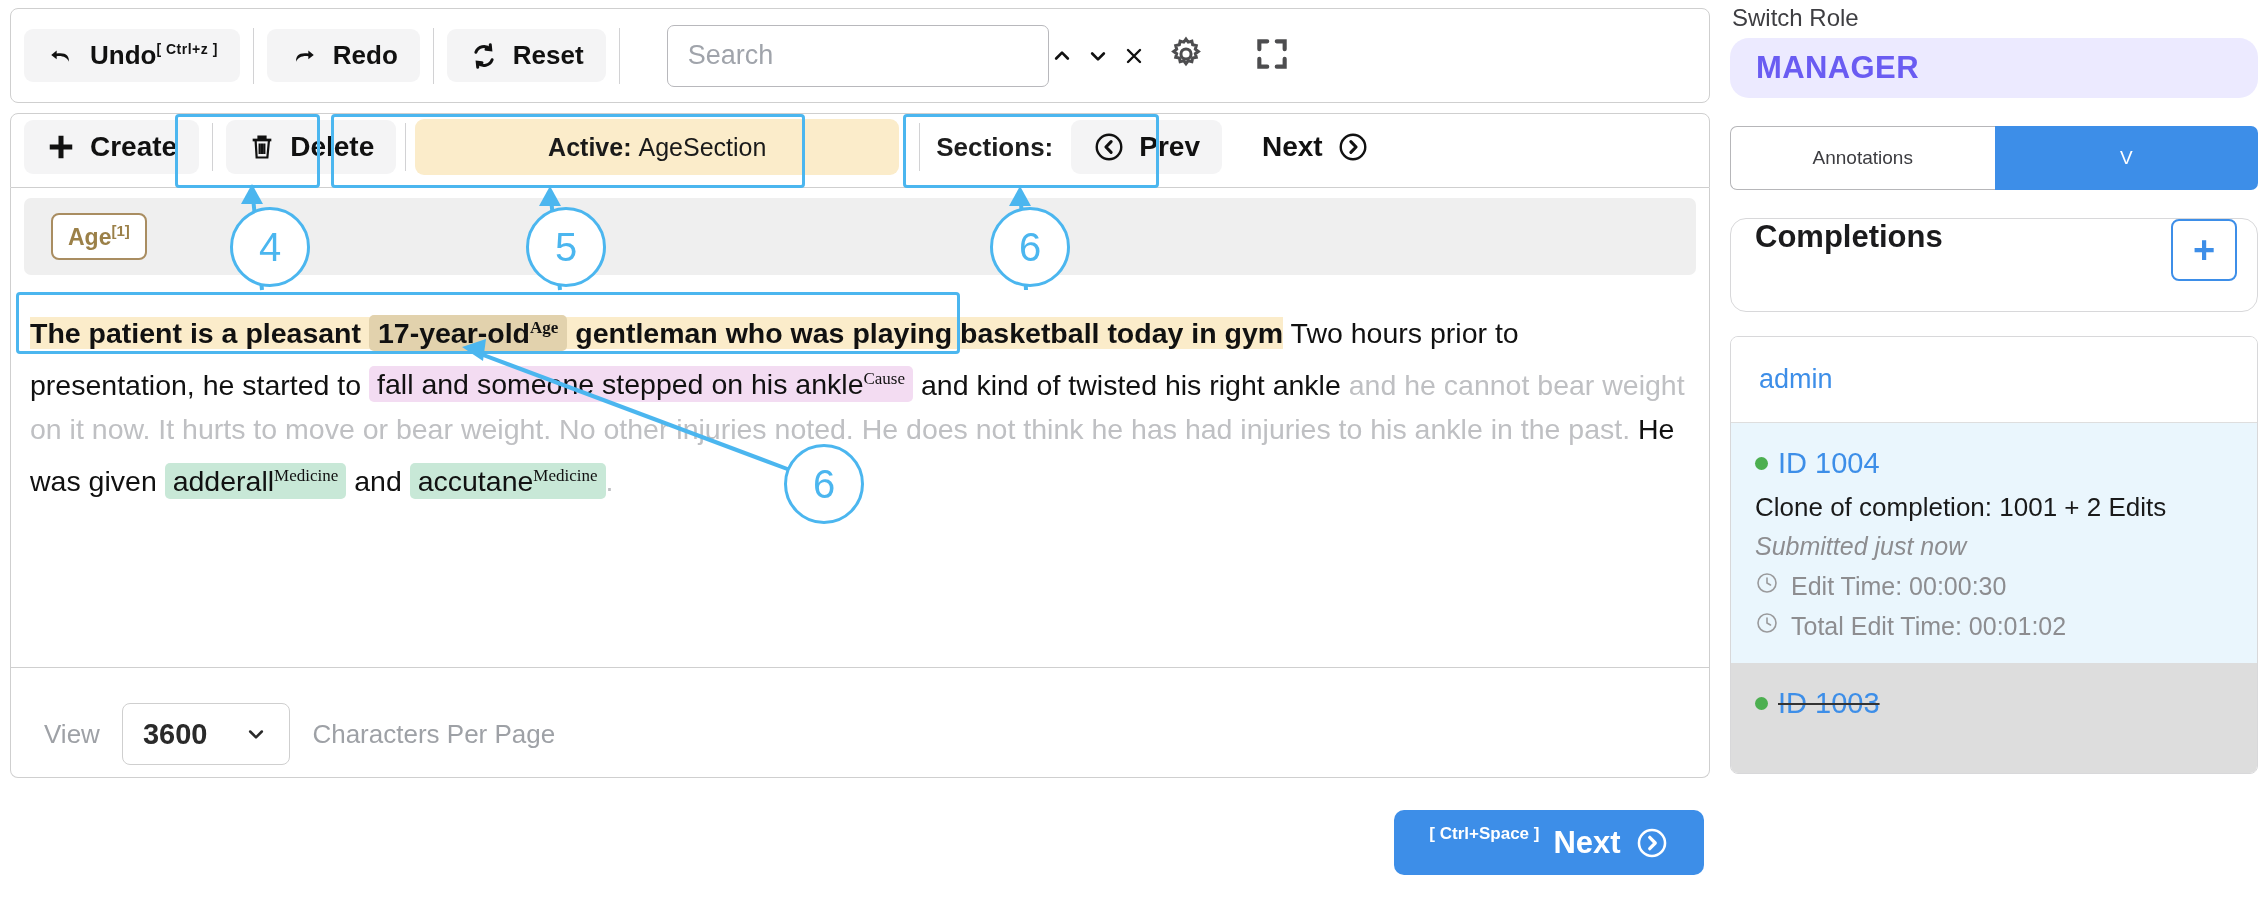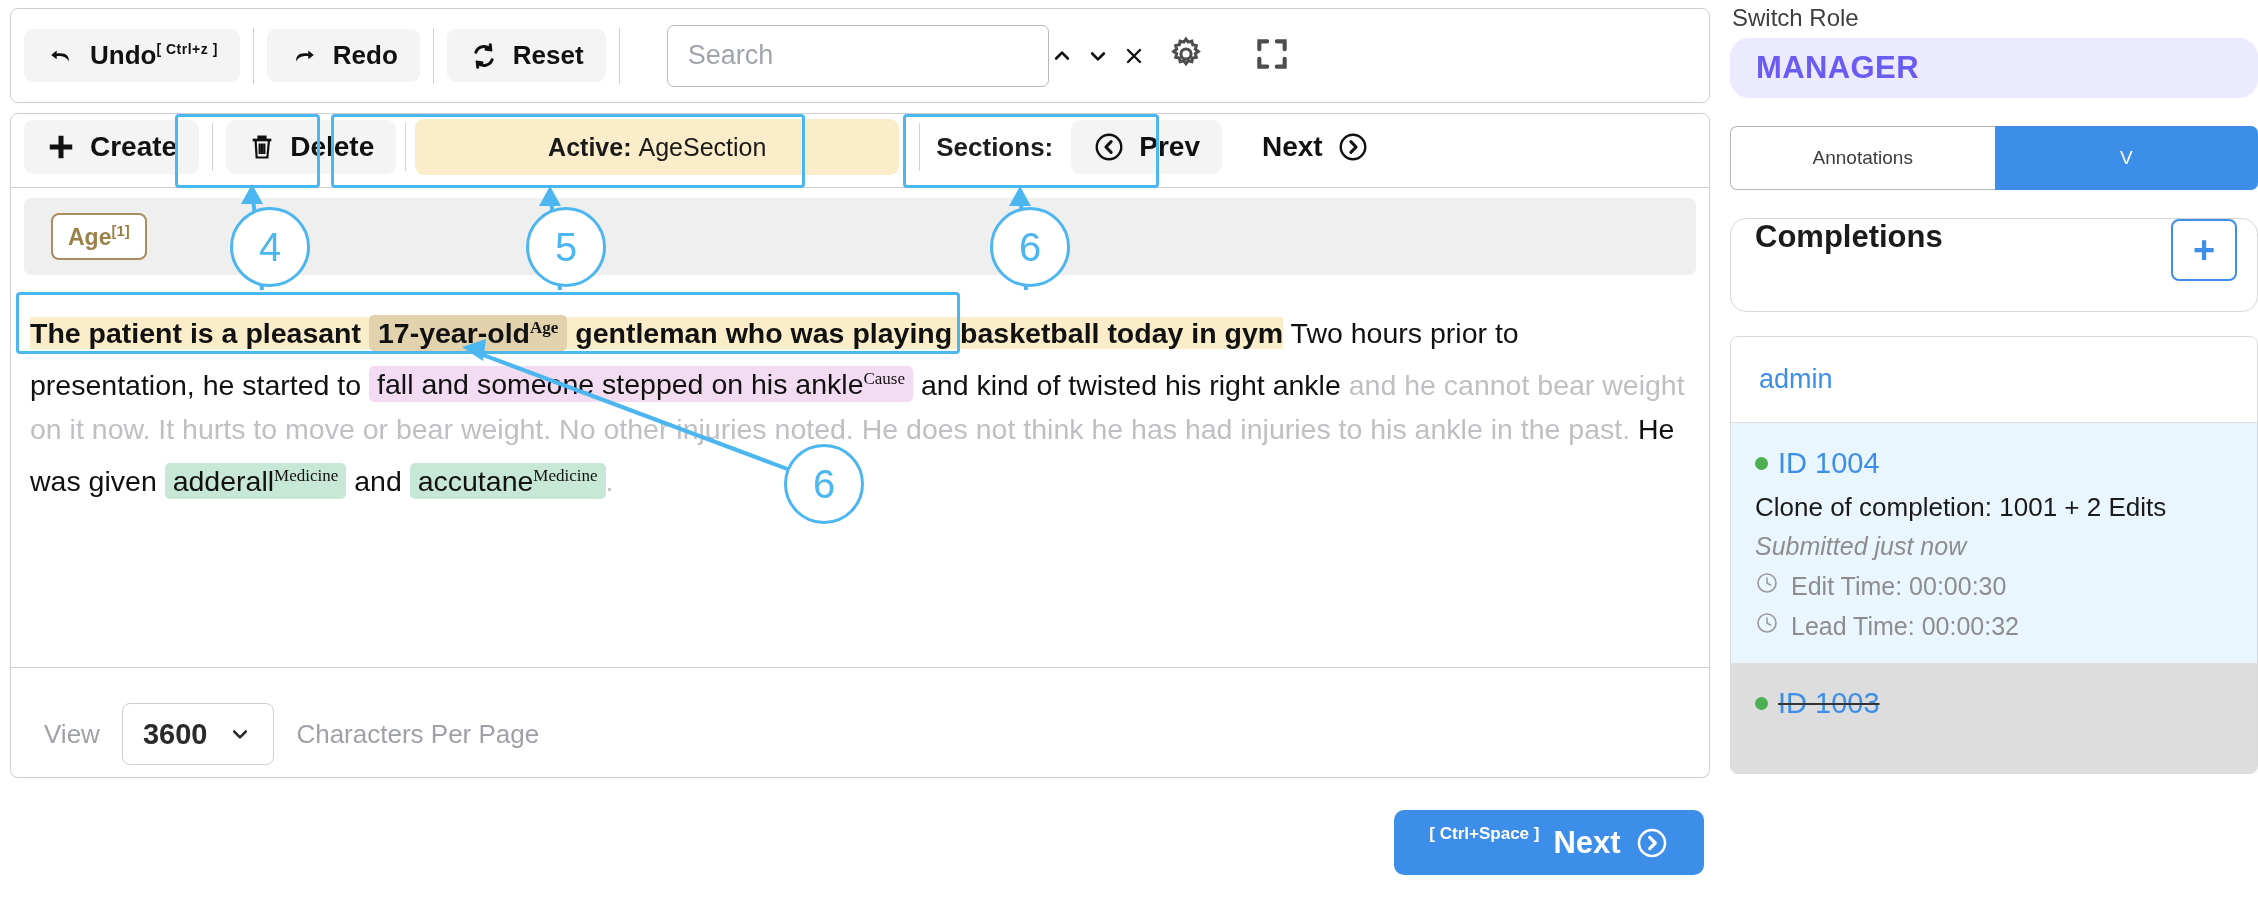--- a/index.html
+++ b/index.html
@@ -128,21 +128,21 @@
   #view-bar {
     position:absolute; left:14px; top:690px;
     width:1672px; height:88px;
     display:flex; align-items:center; gap:22px;
     padding-left:20px;
   }
   .muted-lbl { font-size:26px; color:#9ea1a6; }
   #chars-select {
     border:1px solid #cfcfcf; border-radius:8px;
     height:62px; padding:0 20px;
-    display:flex; align-items:center; gap:20px;
+    display:flex; align-items:center; gap:36px;
     font-size:29px; font-weight:700; color:#2a2a2a;
     background:#fff; cursor:pointer;
   }
 
   
   #next-cta {
     position:absolute; left:1394px; top:810px;
     background:#3d8ee8; color:#fff;
     border-radius:10px;
     height:65px; width:310px;
@@ -459,21 +459,21 @@
               <circle cx="12" cy="12" r="9"></circle>
               <path d="M12 7 V12 L15.5 14" stroke-linecap="round"></path>
             </svg></span>
         <span>Edit Time: 00:00:30</span>
       </div>
       <div class="crow-metric">
         <span><svg width="24" height="24" viewBox="0 0 24 24" fill="none" stroke="#9a9a9c" stroke-width="1.6">
               <circle cx="12" cy="12" r="9"></circle>
               <path d="M12 7 V12 L15.5 14" stroke-linecap="round"></path>
             </svg></span>
-        <span>Lead Time: 00:00:32</span>
+        <span>Total Edit Time: 00:01:02</span>
       </div>
     </div>
 
     <div class="completion-row dimmed" style="height:110px">
       <div class="crow-head">
         <span class="dot"></span>
         <span class="crow-id struck">ID 1003</span>
       </div>
     </div>
   </div>

